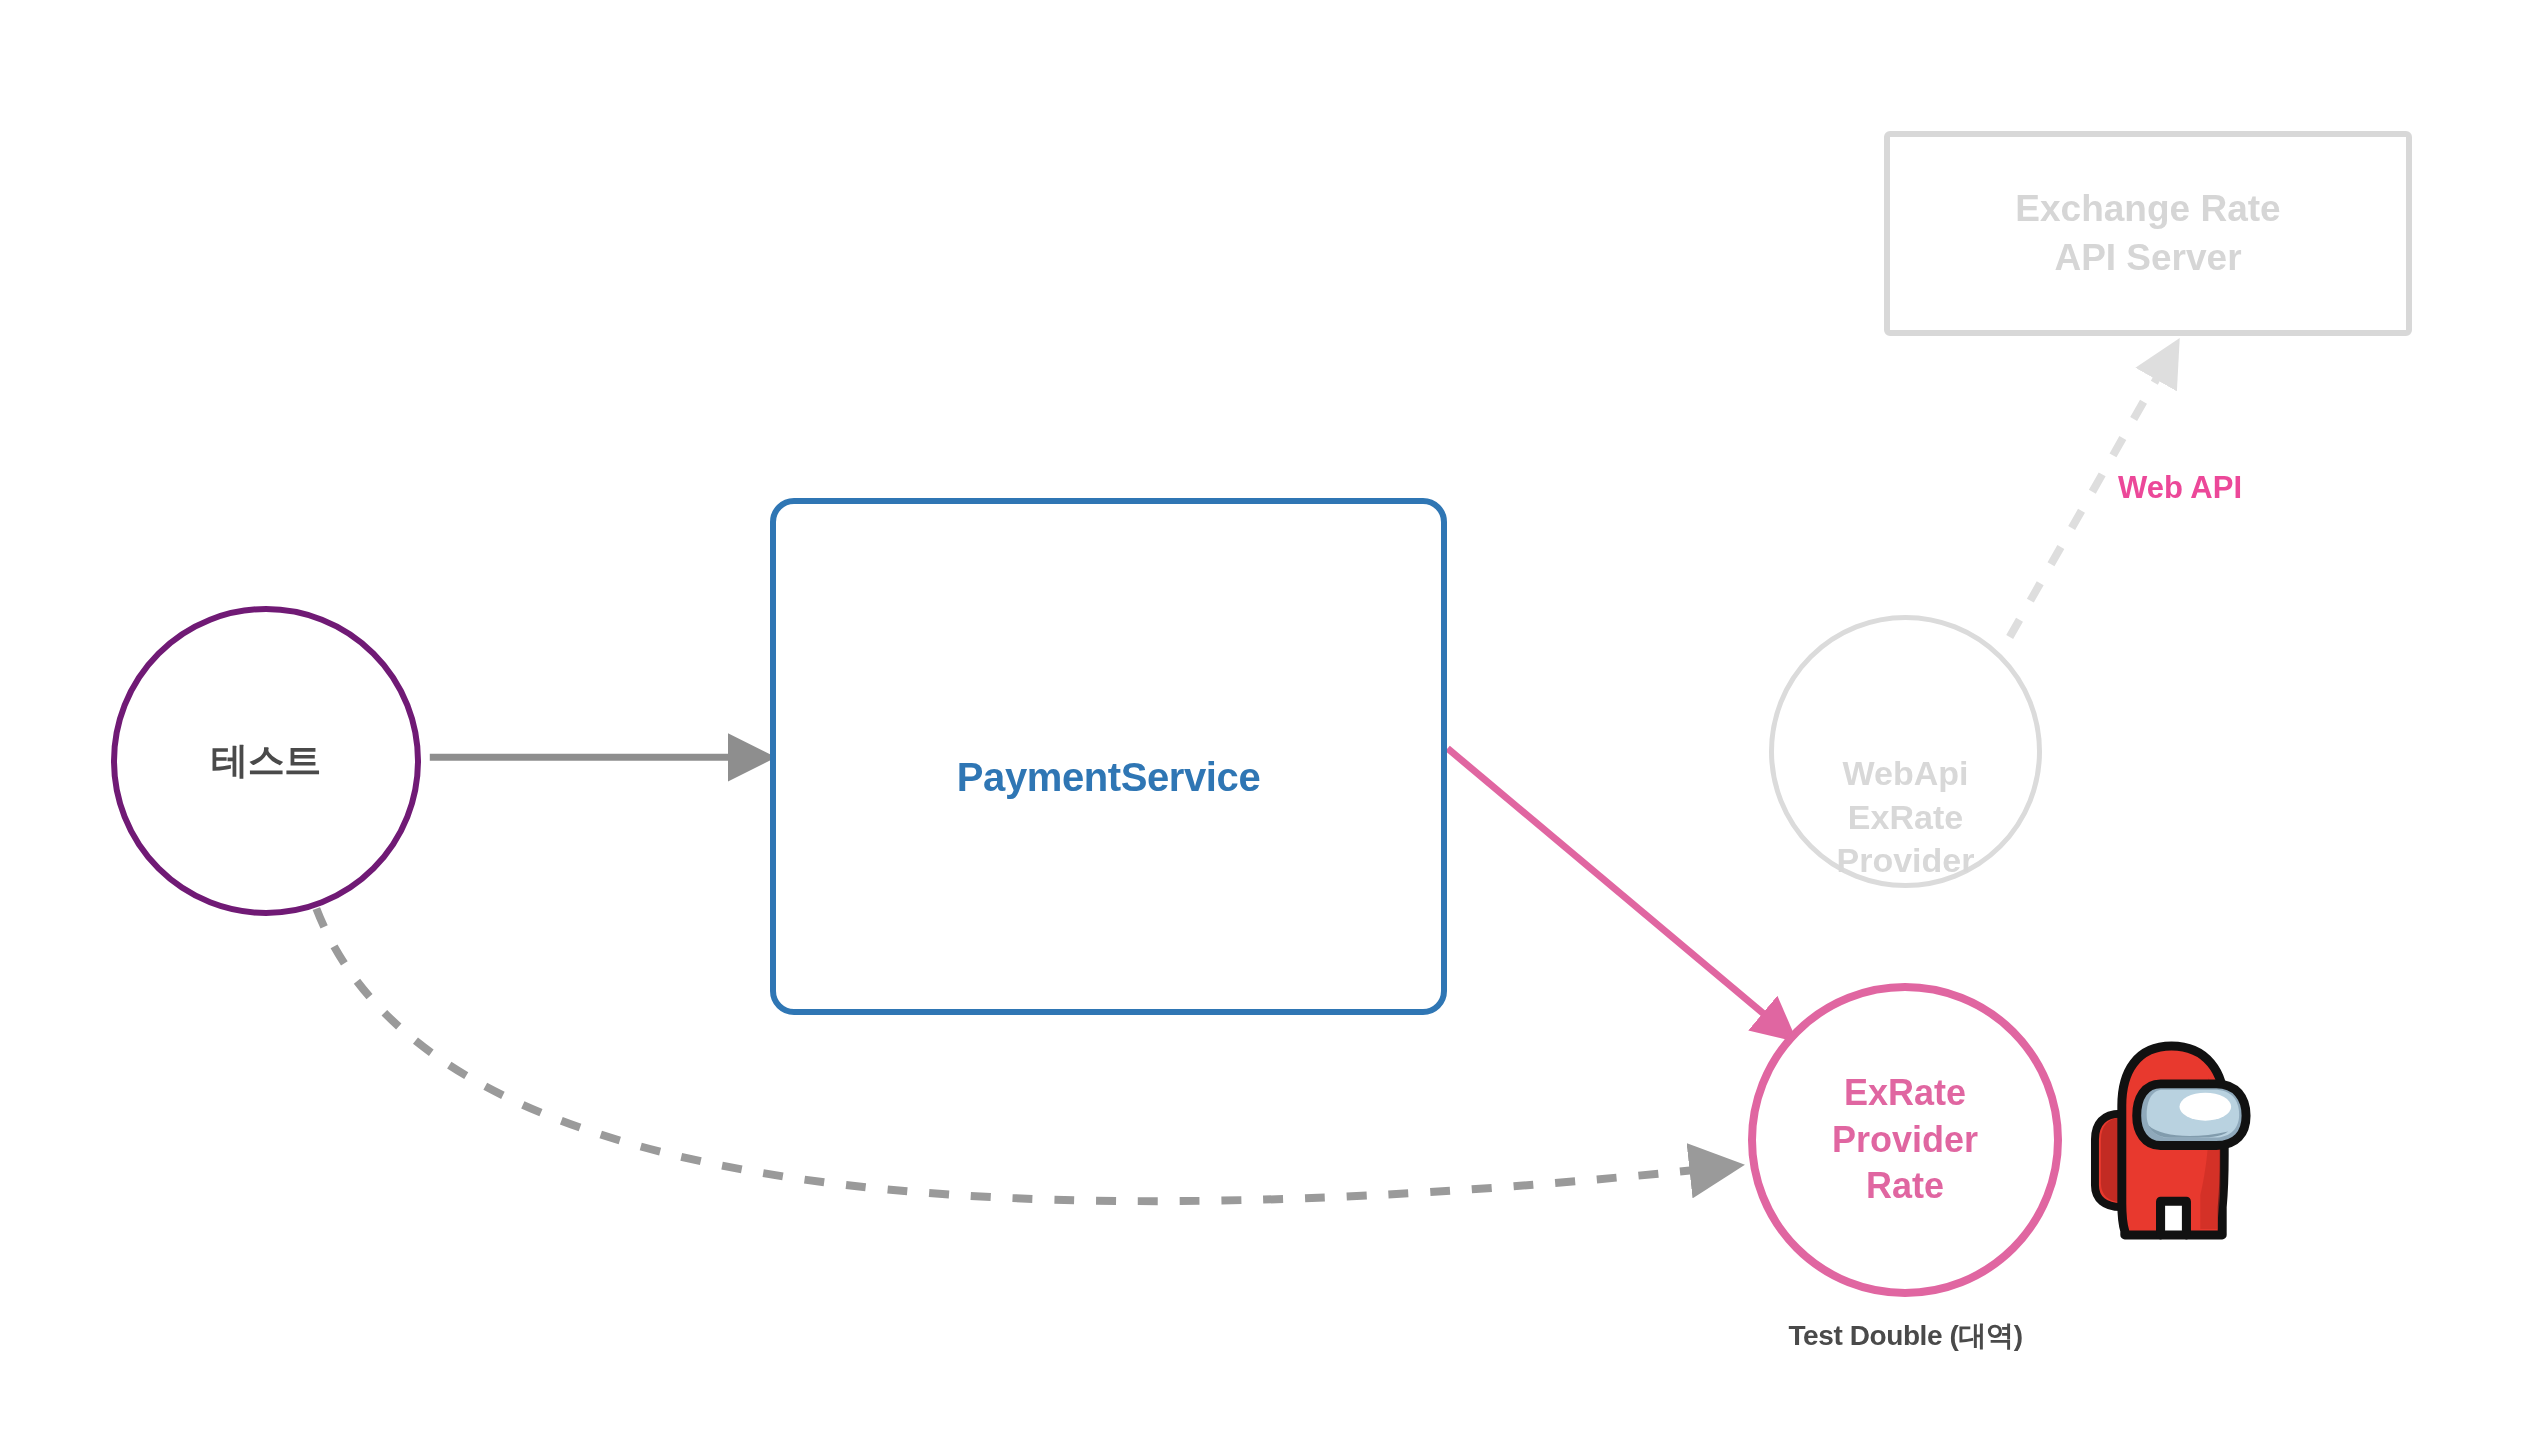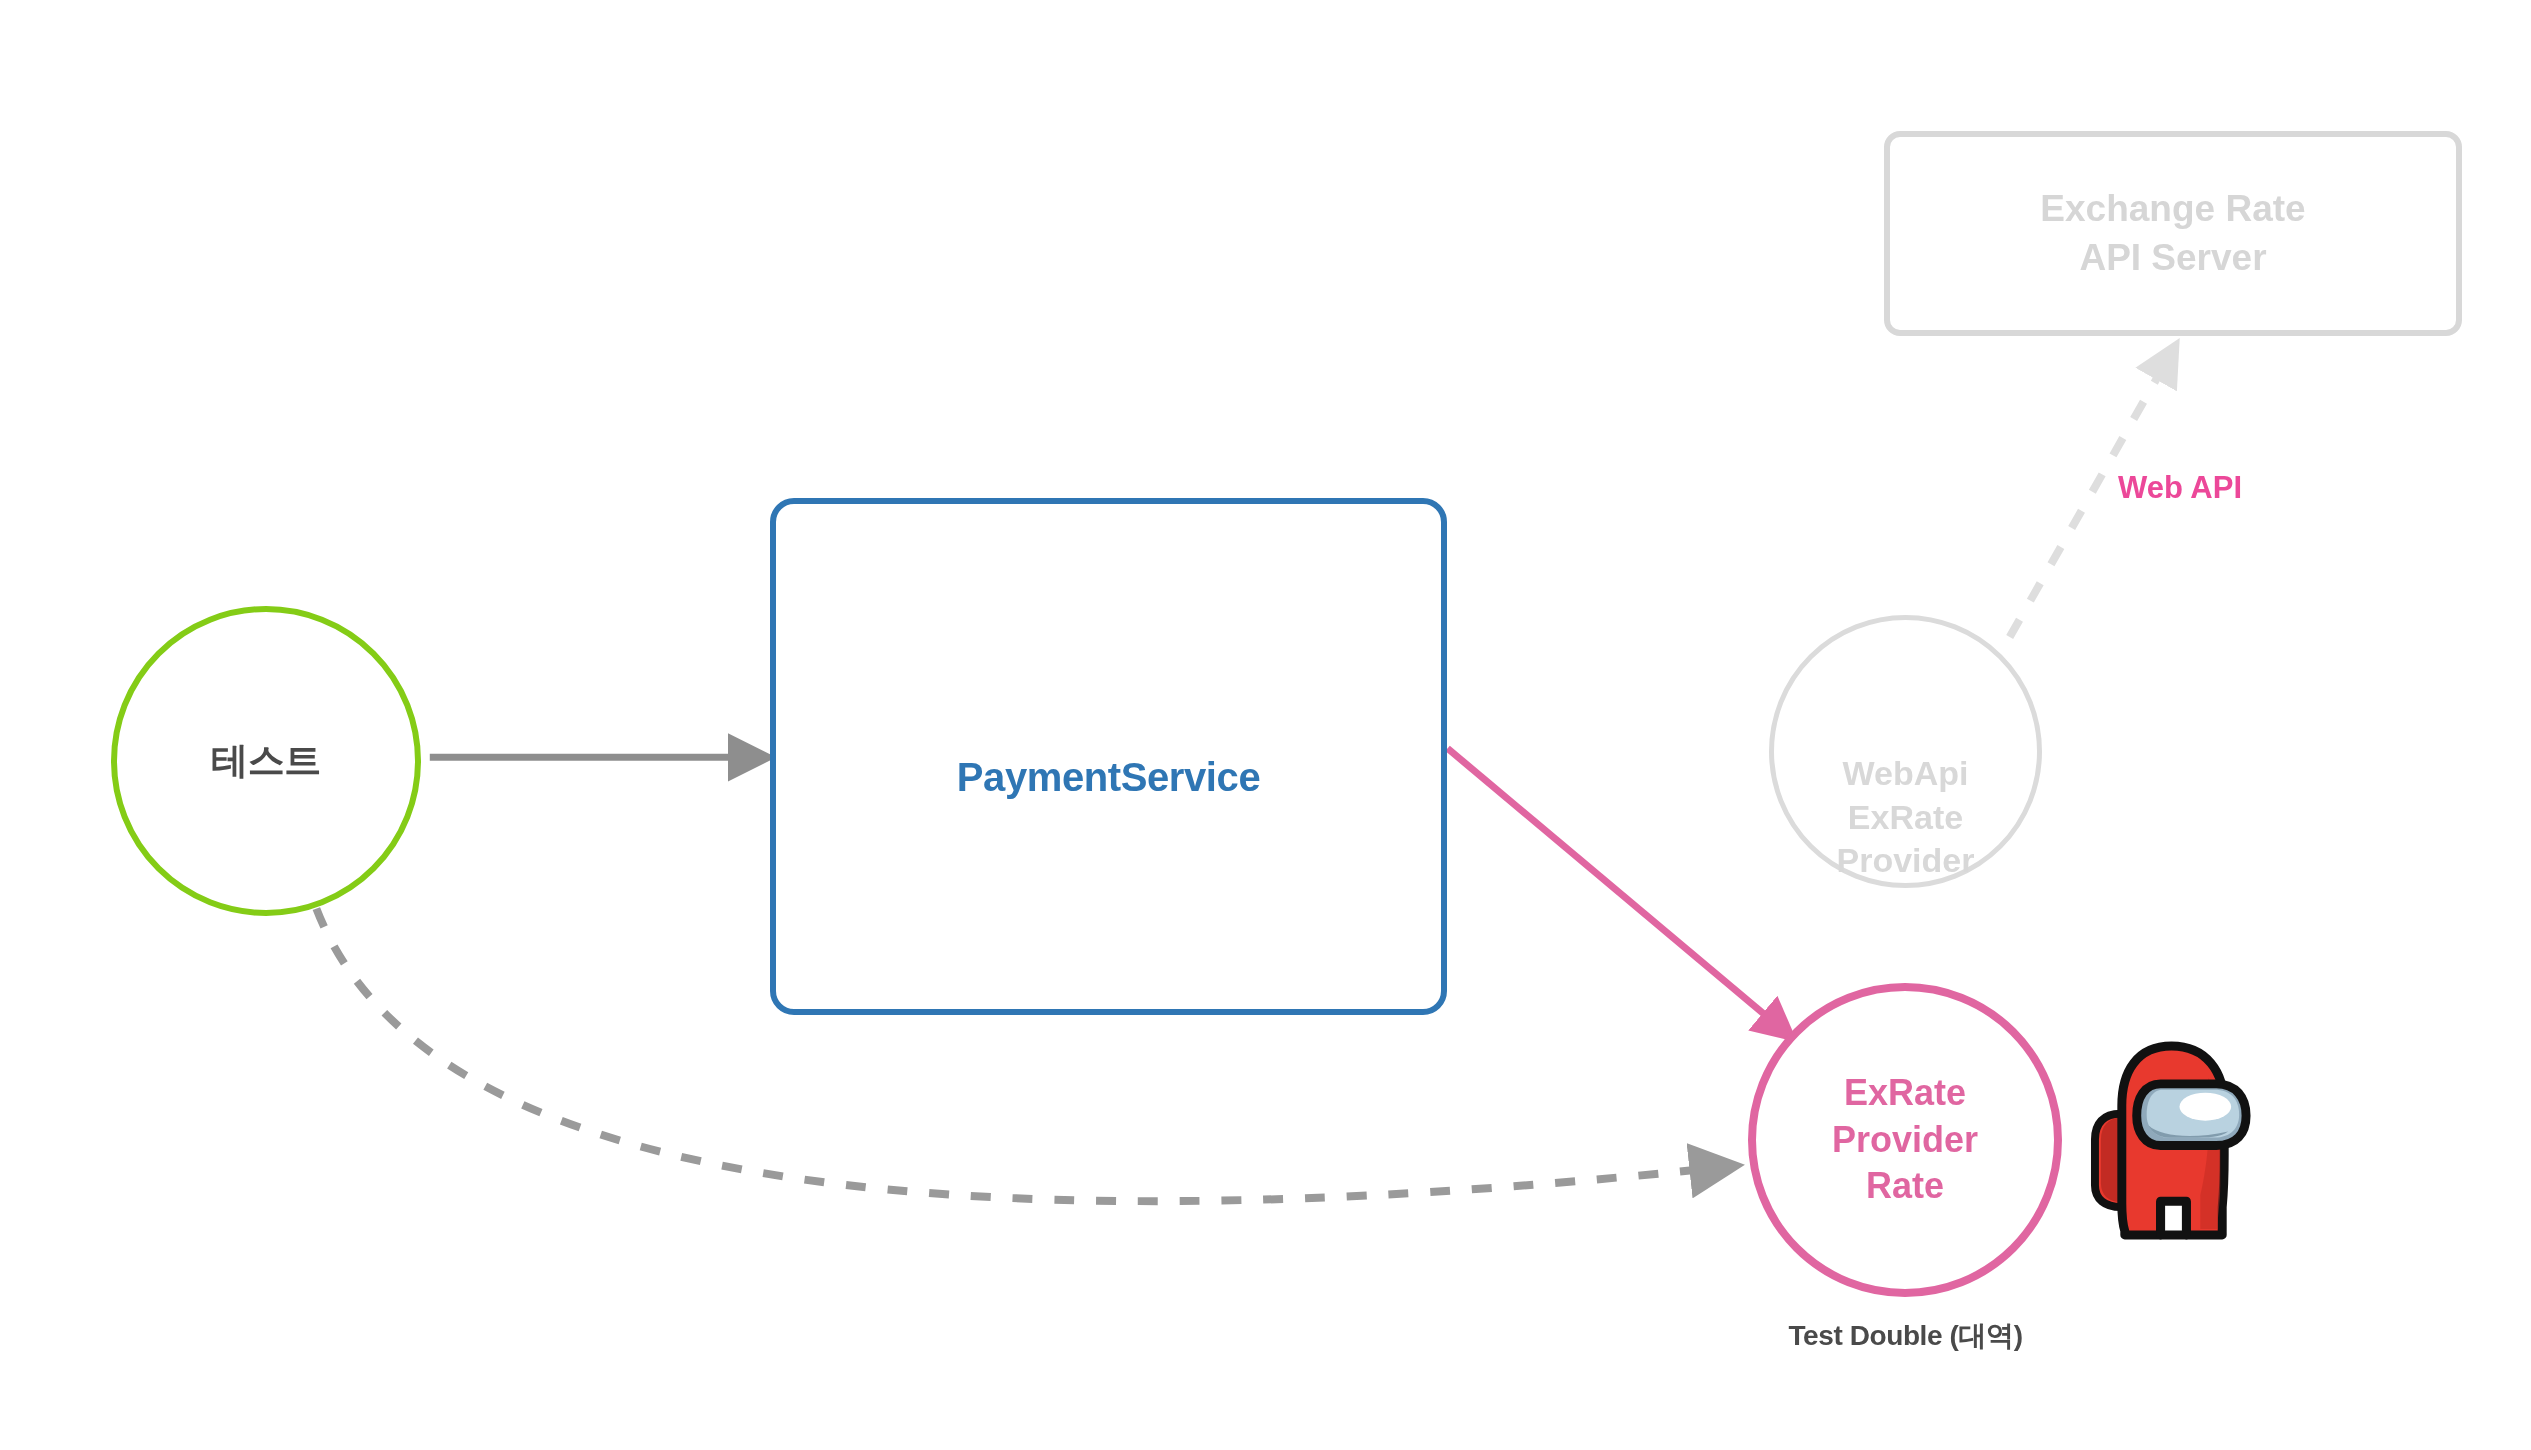--- a/index.html
+++ b/index.html
@@ -38,21 +38,21 @@
     text-align: center;
     background: #ffffff;
   }
 
   
   #node-test {
     left: 111px;
     top: 606px;
     width: 310px;
     height: 310px;
-    border: 6px solid #84cc16;
+    border: 6px solid #701a75;
     border-radius: 50%;
   }
   #node-test .node-label {
     font-size: 37px;
     font-weight: bold;
     color: #4a4a4a;
     letter-spacing: -0.5px;
   }
 
   
@@ -69,24 +69,24 @@
     font-weight: bold;
     color: #2f76b4;
     letter-spacing: -0.4px;
     margin-top: 42px;
   }
 
   
   #node-exchange-rate-api-server {
     left: 1884px;
     top: 131px;
-    width: 578px;
+    width: 528px;
     height: 205px;
     border: 6px solid #d8d8d8;
-    border-radius: 16px;
+    border-radius: 6px;
   }
   #node-exchange-rate-api-server .node-label {
     font-size: 37px;
     font-weight: 600;
     color: #d6d6d6;
     line-height: 1.32;
   }
 
   
   #node-webapi-exrate-provider {

